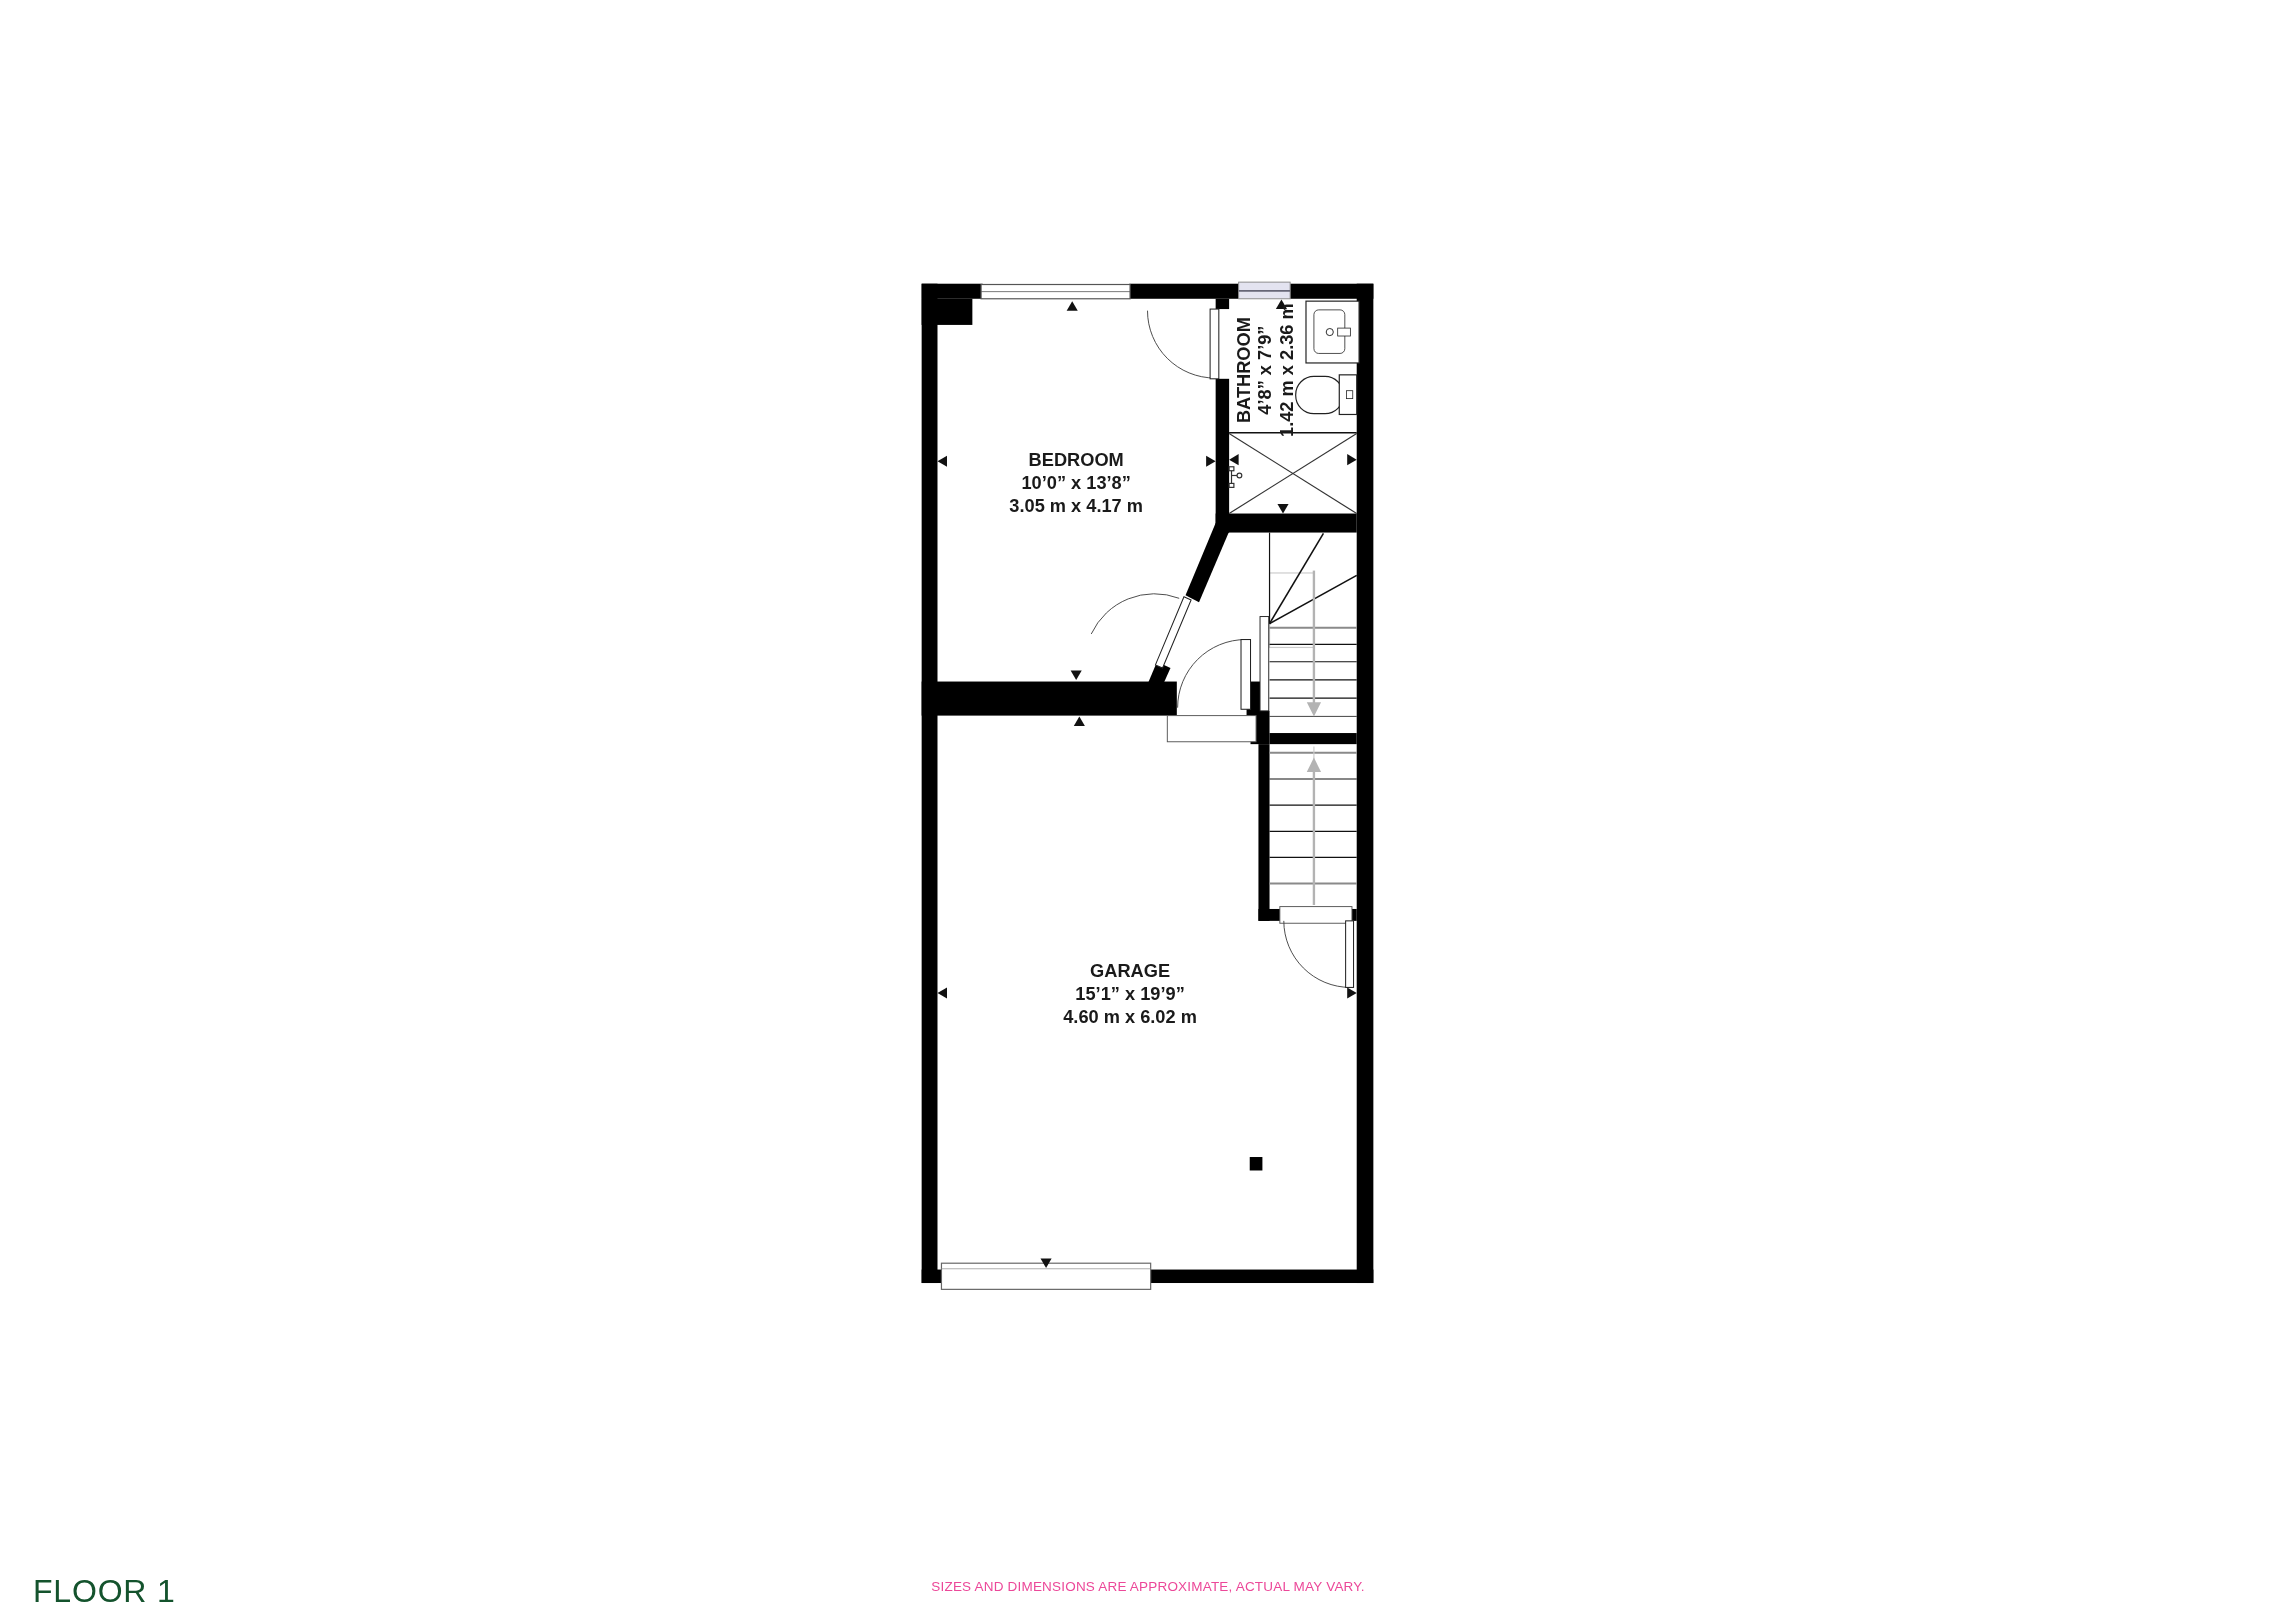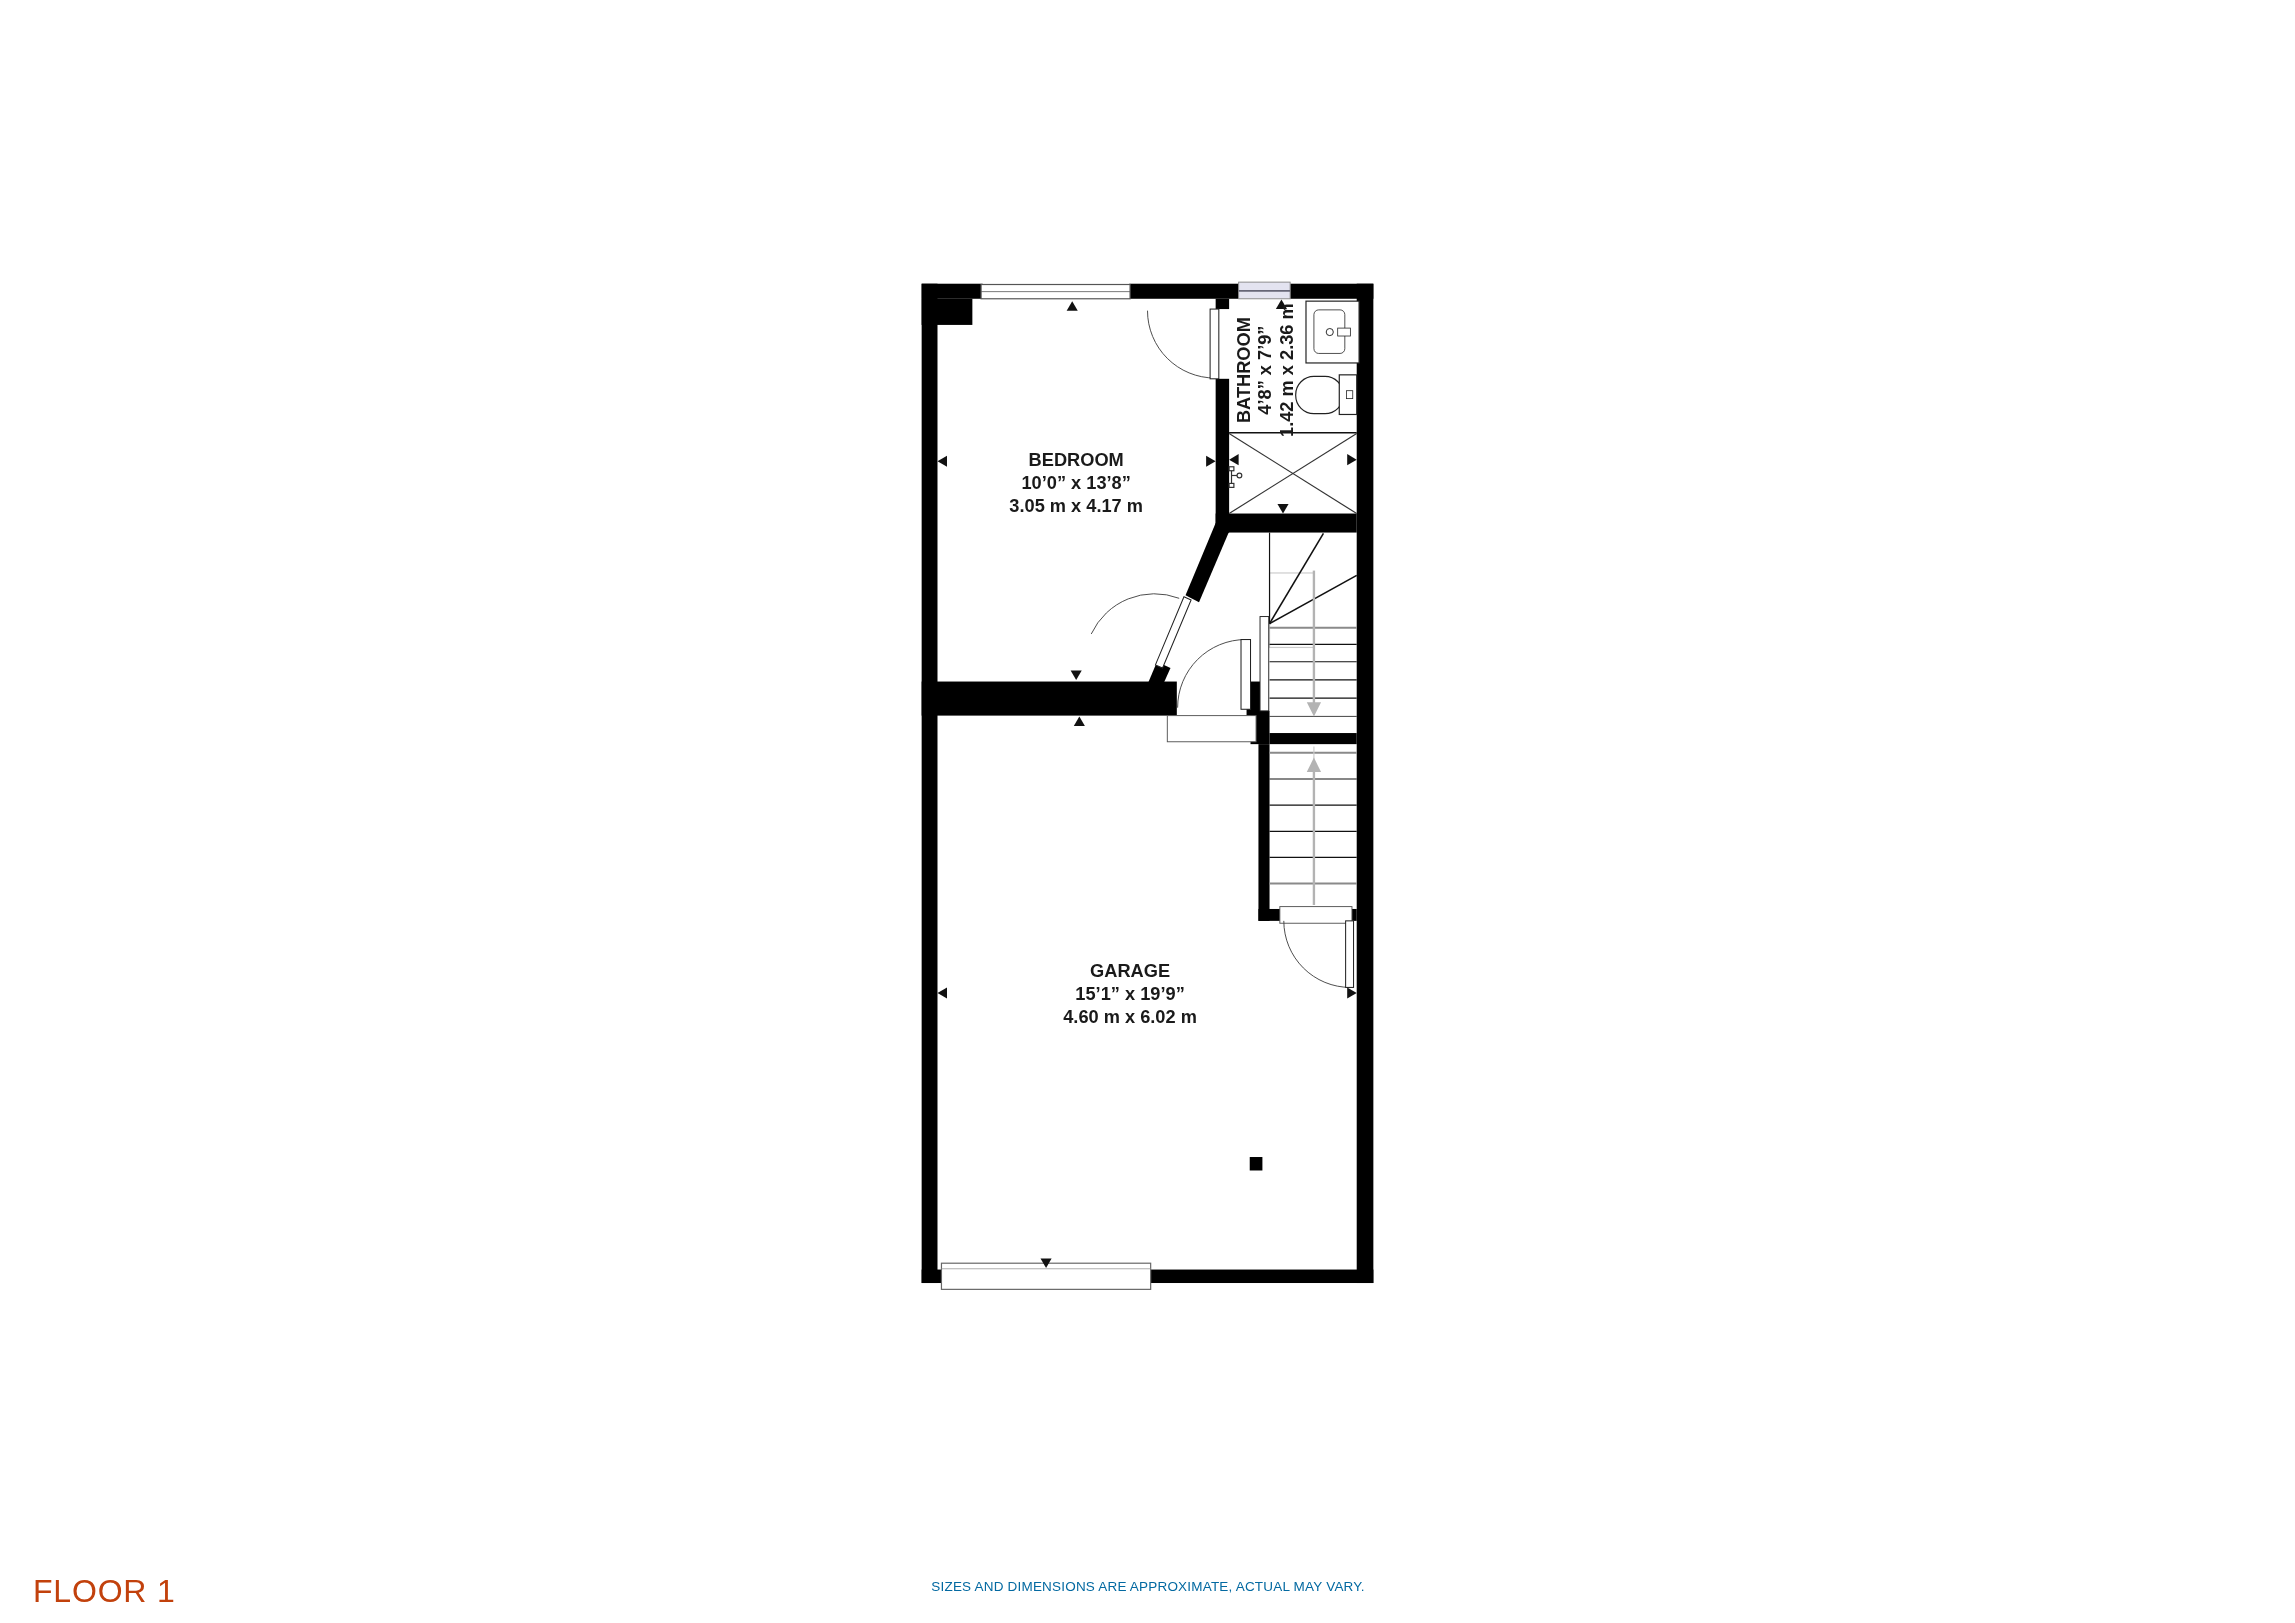--- a/index.html
+++ b/index.html
@@ -1,22 +1,22 @@
 <!DOCTYPE html>
 <html style="font-size:12.7px"><head>
 <meta charset="utf-8">
 <style>
   html,body{margin:0;padding:0;background:#ffffff;}
   .canvas{position:relative;width:2295px;height:1623px;background:#fff;overflow:hidden;
           font-family:"Liberation Sans", sans-serif;}
   .plan-svg{position:absolute;left:0;top:0;}
-  .floor-label{position:absolute;left:33px;top:1573px;font-size:32px;color:#c2410c;
+  .floor-label{position:absolute;left:33px;top:1573px;font-size:32px;color:#14532d;
                letter-spacing:0.8px;}
   .disclaimer{position:absolute;left:922px;top:1579px;width:452px;text-align:center;
-              font-size:13.5px;color:#0369a1;letter-spacing:0.2px;white-space:nowrap;}
+              font-size:13.5px;color:#ec4899;letter-spacing:0.2px;white-space:nowrap;}
   svg text{font-family:"Liberation Sans", sans-serif;font-weight:600;fill:#1a1a1a;}
 </style>
 </head>
 <body>
 
 <div class="canvas">
 
 <svg class="plan-svg" width="2295" height="1623" viewBox="0 0 2896 2048">
 
   <g fill="#000000">

